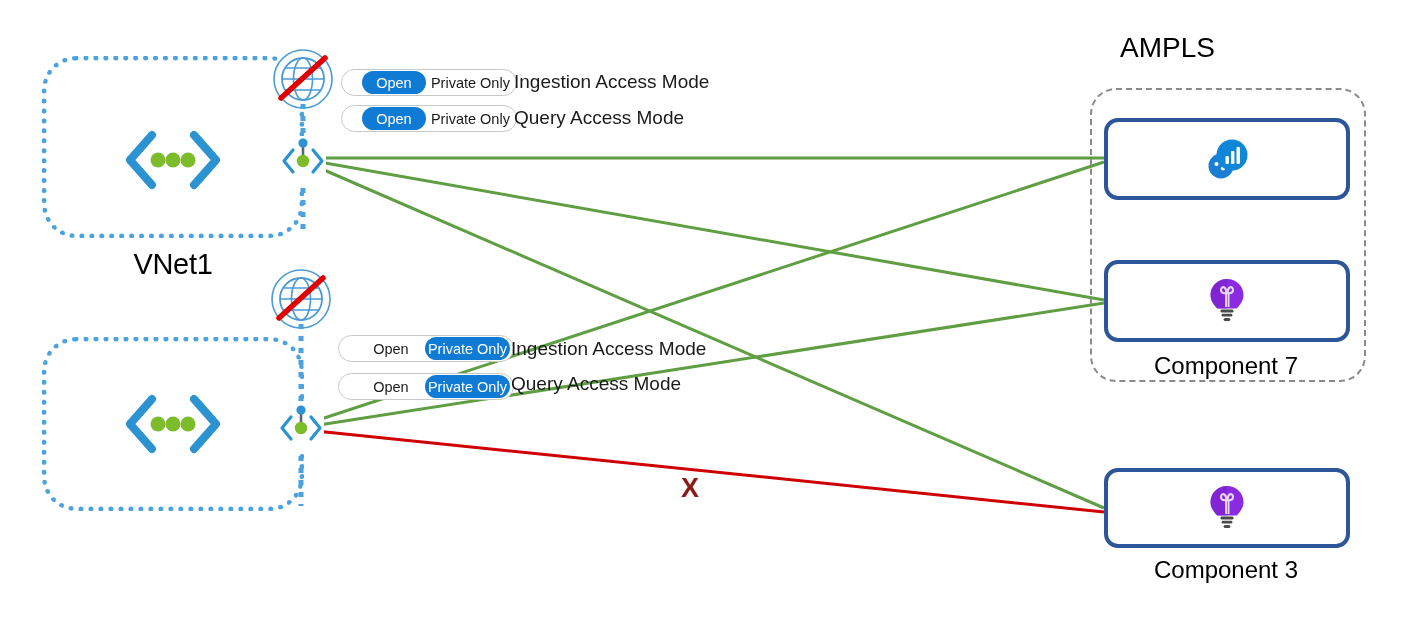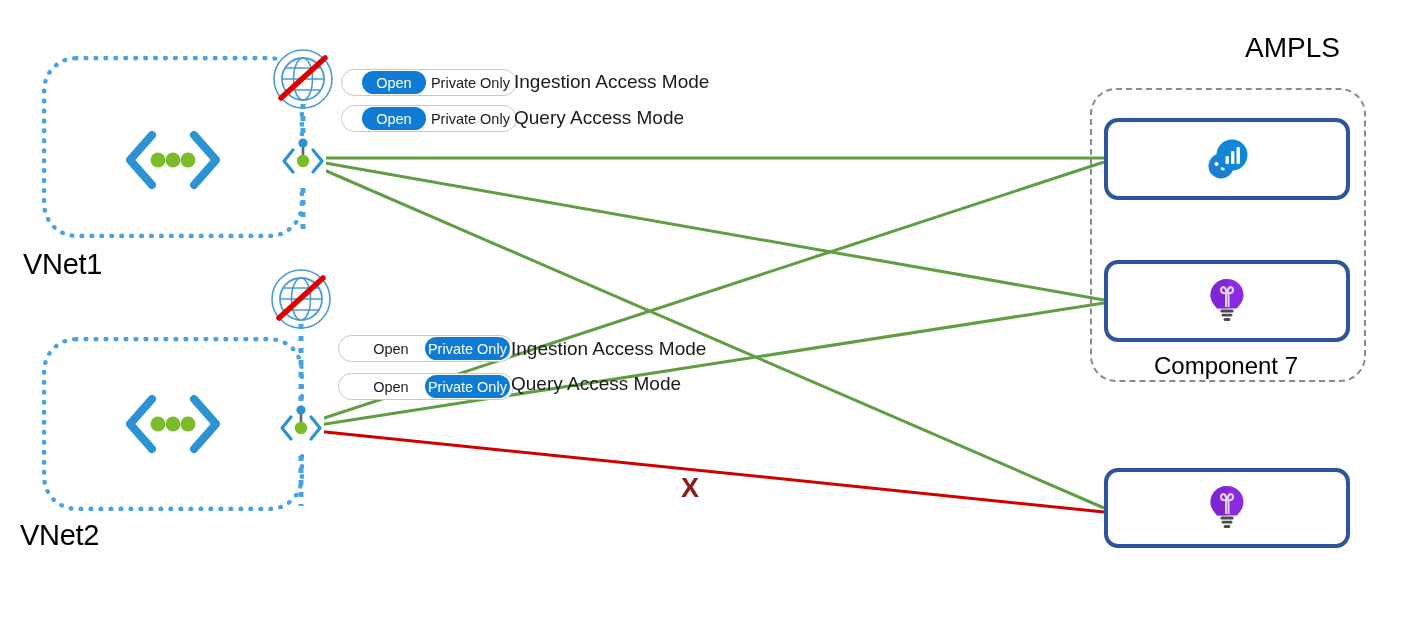--- a/index.html
+++ b/index.html
@@ -31,21 +31,21 @@
   .vnet-box {
     position: absolute;
     border: 5px dotted #4aa3e0;
     border-radius: 34px;
     box-sizing: border-box;
     background: transparent;
   }
   .vnet-label {
     position: absolute;
     width: 300px;
-    text-align: left;
+    text-align: center;
     font-size: 29px;
     color: #000000;
     letter-spacing: -0.3px;
   }
   .vnet-icon {
     position: absolute;
     width: 110px;
     height: 70px;
   }
 
@@ -100,21 +100,21 @@
     color: #1a1a1a;
     white-space: nowrap;
   }
 
   
   #ampls-title {
     position: absolute;
     left: 1120px;
     top: 32px;
     width: 220px;
-    text-align: right;
+    text-align: left;
     font-size: 28px;
     color: #000000;
   }
   #ampls-box {
     position: absolute;
     left: 1090px;
     top: 88px;
     width: 276px;
     height: 294px;
     border: 2px dashed #8a8a8a;
@@ -216,21 +216,20 @@
   <div class="vnet-box" style="left:42px; top:337px; width:262px; height:174px;"></div>
 
   <svg class="vnet-icon" style="left:118px; top:389px;" viewBox="0 0 110 70" xmlns="http://www.w3.org/2000/svg">
     <path d="M34 10 L12 35 L34 60" fill="none" stroke="#2b93d1" stroke-width="8" stroke-linecap="round" stroke-linejoin="round"></path>
     <path d="M76 10 L98 35 L76 60" fill="none" stroke="#2b93d1" stroke-width="8" stroke-linecap="round" stroke-linejoin="round"></path>
     <circle cx="40" cy="35" r="7.5" fill="#7cbb2a"></circle>
     <circle cx="55" cy="35" r="7.5" fill="#7cbb2a"></circle>
     <circle cx="70" cy="35" r="7.5" fill="#7cbb2a"></circle>
   </svg>
 
-  <div class="vnet-label" style="left:20px; top:519px;">VNet2</div>
 
   <svg class="globe-icon" style="left:270px; top:268px;" viewBox="0 0 62 62" xmlns="http://www.w3.org/2000/svg">
     <circle cx="31" cy="31" r="29" fill="#ffffff" stroke="#4a9ad4" stroke-width="1.6"></circle>
     <circle cx="31" cy="31" r="21" fill="none" stroke="#4a9ad4" stroke-width="1.8"></circle>
     <ellipse cx="31" cy="31" rx="9.5" ry="21" fill="none" stroke="#4a9ad4" stroke-width="1.6"></ellipse>
     <line x1="10" y1="31" x2="52" y2="31" stroke="#4a9ad4" stroke-width="1.6"></line>
     <line x1="13" y1="20" x2="49" y2="20" stroke="#4a9ad4" stroke-width="1.4"></line>
     <line x1="13" y1="42" x2="49" y2="42" stroke="#4a9ad4" stroke-width="1.4"></line>
     <line x1="9" y1="50" x2="53" y2="10" stroke="#e00000" stroke-width="5.5" stroke-linecap="round"></line>
   </svg>
@@ -291,16 +290,17 @@
   <svg class="card-icon" style="left:1203px; top:483px;" viewBox="0 0 48 48" xmlns="http://www.w3.org/2000/svg">
     <path d="M24 3 C14.6 3 7.5 10.2 7.5 19 C7.5 25.4 11.6 29.3 14.2 32.6 L33.8 32.6 C36.4 29.3 40.5 25.4 40.5 19 C40.5 10.2 33.4 3 24 3 Z" fill="#8a2be2"></path>
     <path d="M24 3 C14.6 3 7.5 10.2 7.5 19 C7.5 25.4 11.6 29.3 14.2 32.6 L24 32.6 Z" fill="#7a1fc9" opacity="0.55"></path>
     <path d="M18 14 C18 11.6 20 10.4 21.6 11.6 C23 12.7 23.4 15 23.4 17 L24.6 17 C24.6 15 25 12.7 26.4 11.6 C28 10.4 30 11.6 30 14 C30 16 28.2 17.2 26 17.2 L22 17.2 C19.8 17.2 18 16 18 14 Z" fill="none" stroke="#e8d6f7" stroke-width="2.1" stroke-linecap="round"></path>
     <rect x="22.1" y="17" width="1.9" height="14" fill="#e8d6f7"></rect>
     <rect x="24.6" y="17" width="1.9" height="14" fill="#e8d6f7"></rect>
     <rect x="17.5" y="33.6" width="13" height="3" rx="1.3" fill="#4a4a4a"></rect>
     <rect x="18.6" y="37.8" width="10.8" height="2.8" rx="1.3" fill="#4a4a4a"></rect>
     <rect x="20.6" y="42" width="6.8" height="3" rx="1.6" fill="#4a4a4a"></rect>
   </svg>
+  <div class="resource-label" style="left:1076px; top:556px;">Component 3</div>
 
   <div id="x-mark">X</div>
 
 </div>
 
 </body></html>

